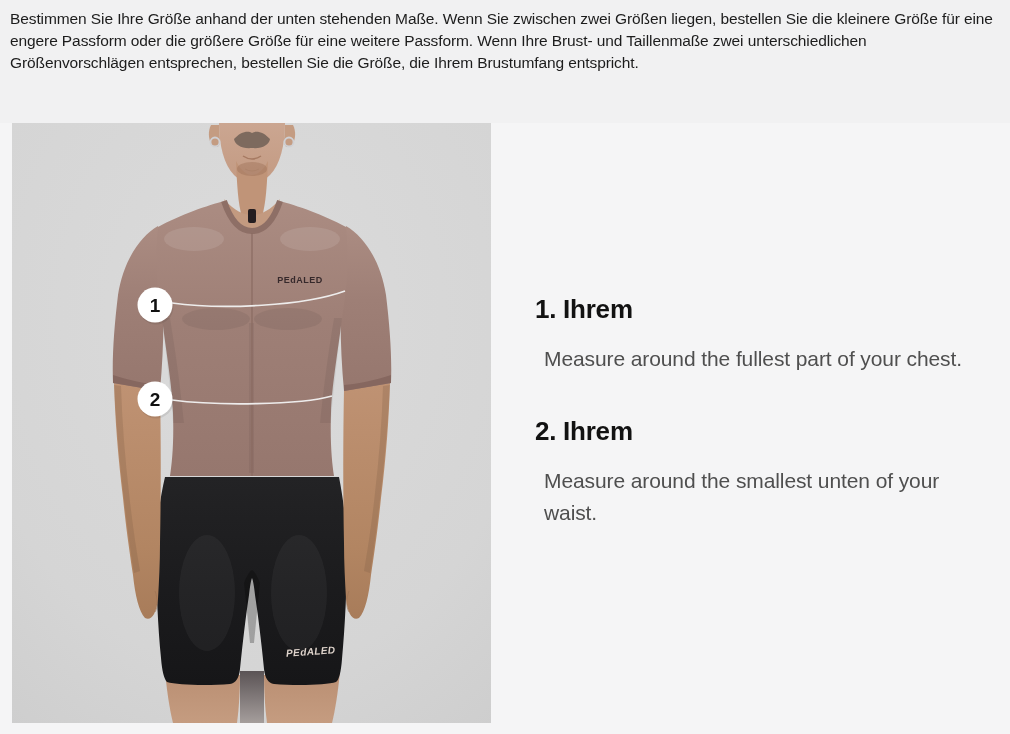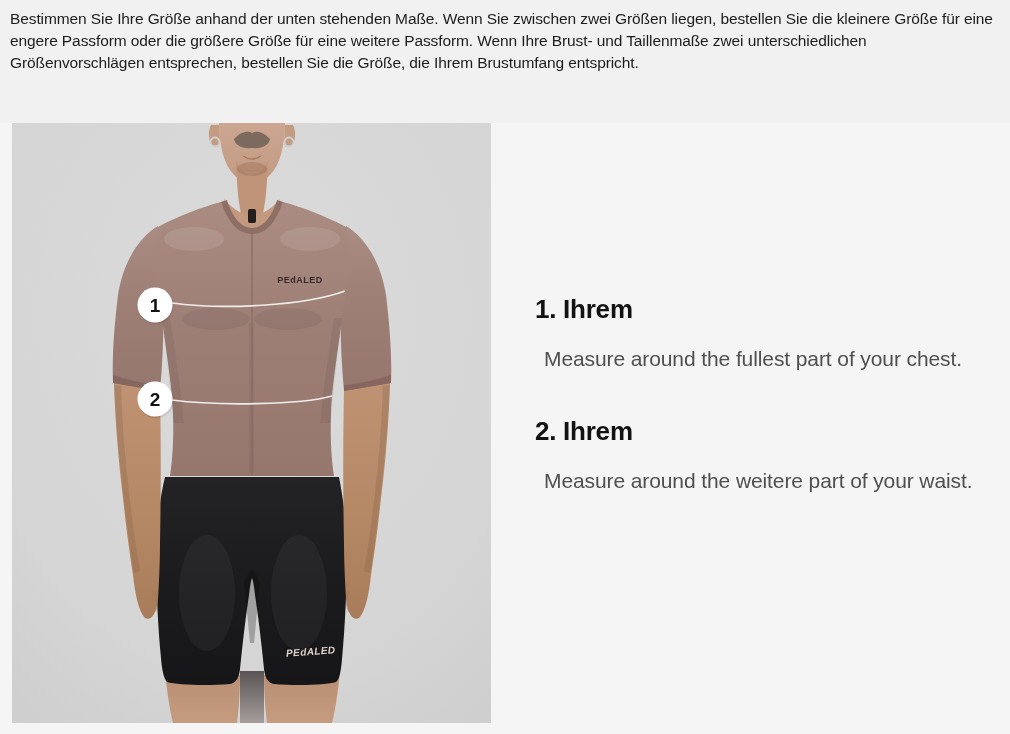--- a/index.html
+++ b/index.html
@@ -164,17 +164,17 @@
         <span class="step-number">1.</span>
         <span class="step-label">Ihrem</span>
       </div>
       <p class="step-desc">Measure around the fullest part of your chest.</p>
     </div>
     <div class="step">
       <div class="step-heading">
         <span class="step-number">2.</span>
         <span class="step-label">Ihrem</span>
       </div>
-      <p class="step-desc">Measure around the weitere part of your waist.</p>
+      <p class="step-desc">Measure around the smallest unten of your waist.</p>
     </div>
   </div>
 
 </div>
 
 </body></html>

